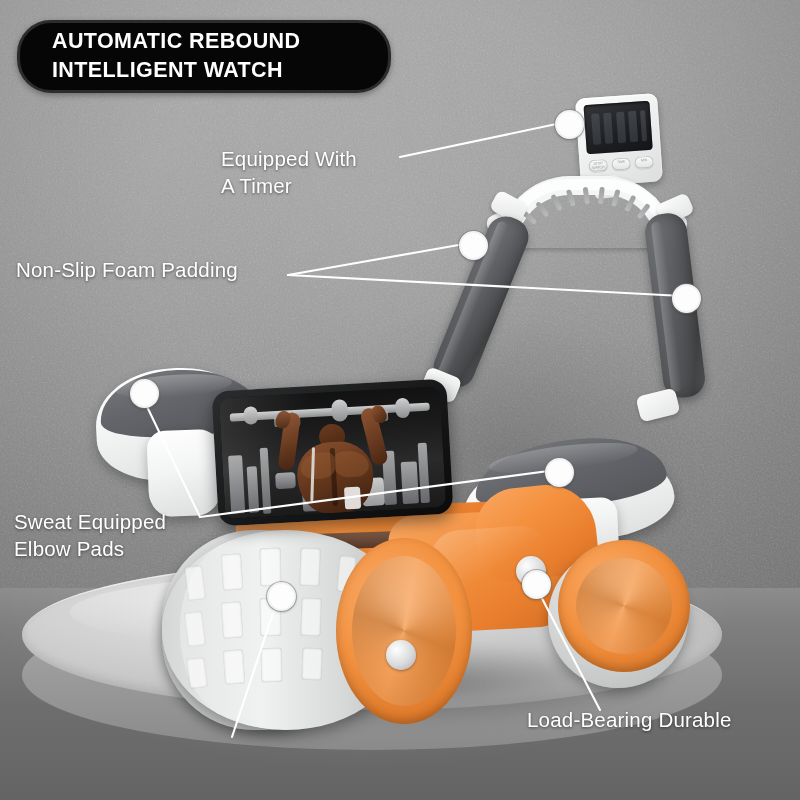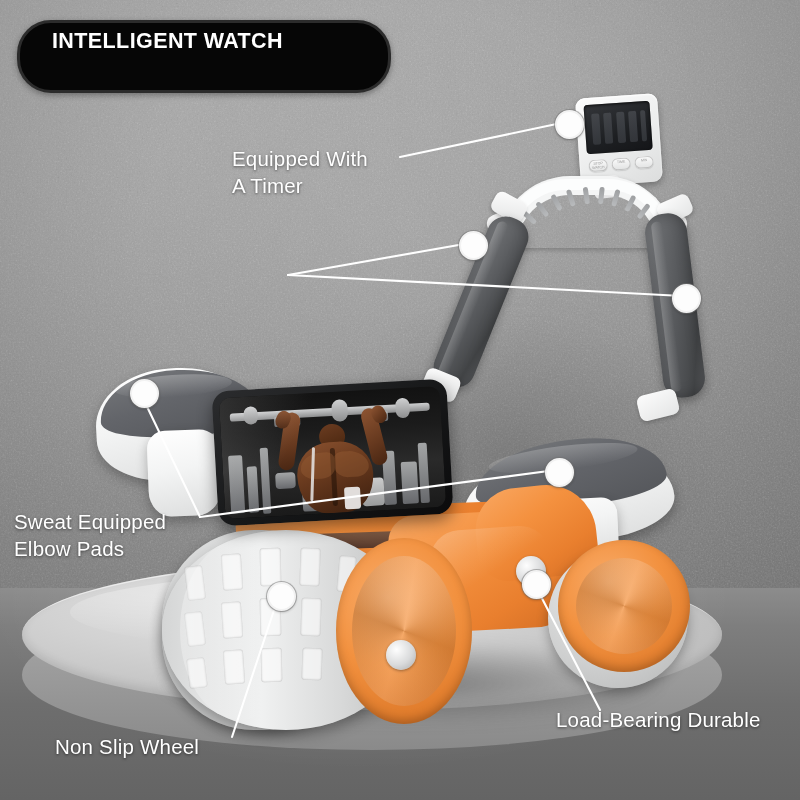--- a/index.html
+++ b/index.html
@@ -371,23 +371,24 @@
   <div class="dot" style="left:555px;top:110px"></div>
   <div class="dot" style="left:459px;top:231px"></div>
   <div class="dot" style="left:672px;top:284px"></div>
   <div class="dot" style="left:130px;top:379px"></div>
   <div class="dot" style="left:545px;top:458px"></div>
   <div class="dot" style="left:267px;top:582px"></div>
   <div class="dot" style="left:522px;top:570px"></div>
 
   <div class="banner"></div>
   <div class="banner-txt">
+    <div>AUTOMATIC REBOUND</div>
     <div>INTELLIGENT WATCH</div>
   </div>
 
-  <div class="lbl" style="left:232px;top:145px">Equipped With
+  <div class="lbl" style="left:221px;top:145px">Equipped With
 A Timer</div>
+  <div class="lbl" style="left:16px;top:256px">Non-Slip Foam Padding</div>
   <div class="lbl" style="left:14px;top:508px">Sweat Equipped
 Elbow Pads</div>
-  <div class="lbl" style="left:55px;top:733px">Non Slip Wheel</div>
-  <div class="lbl" style="left:556px;top:706px">Load-Bearing Durable</div>
+  <div class="lbl" style="left:527px;top:706px">Load-Bearing Durable</div>
 
 </div>
 
 </body></html>

